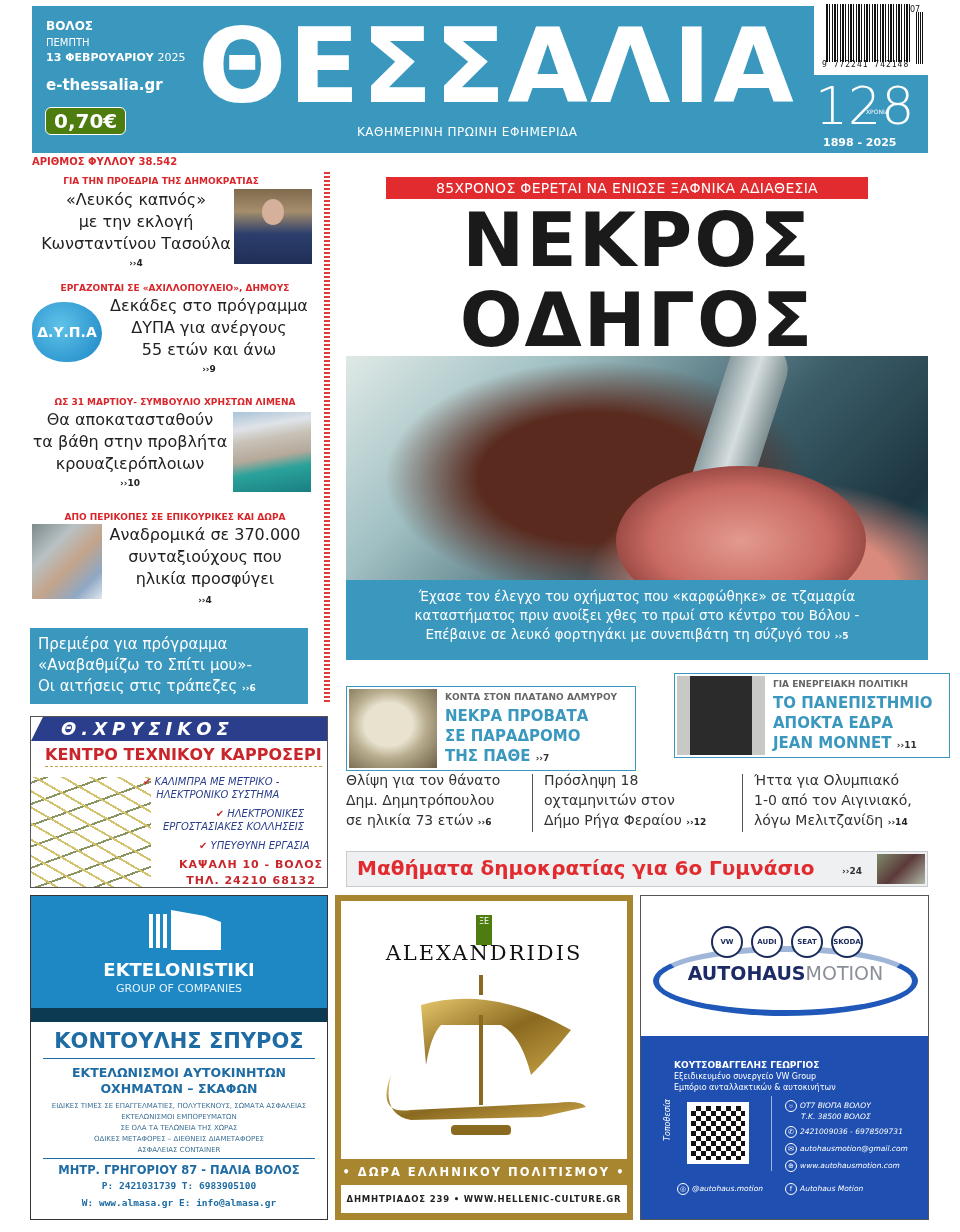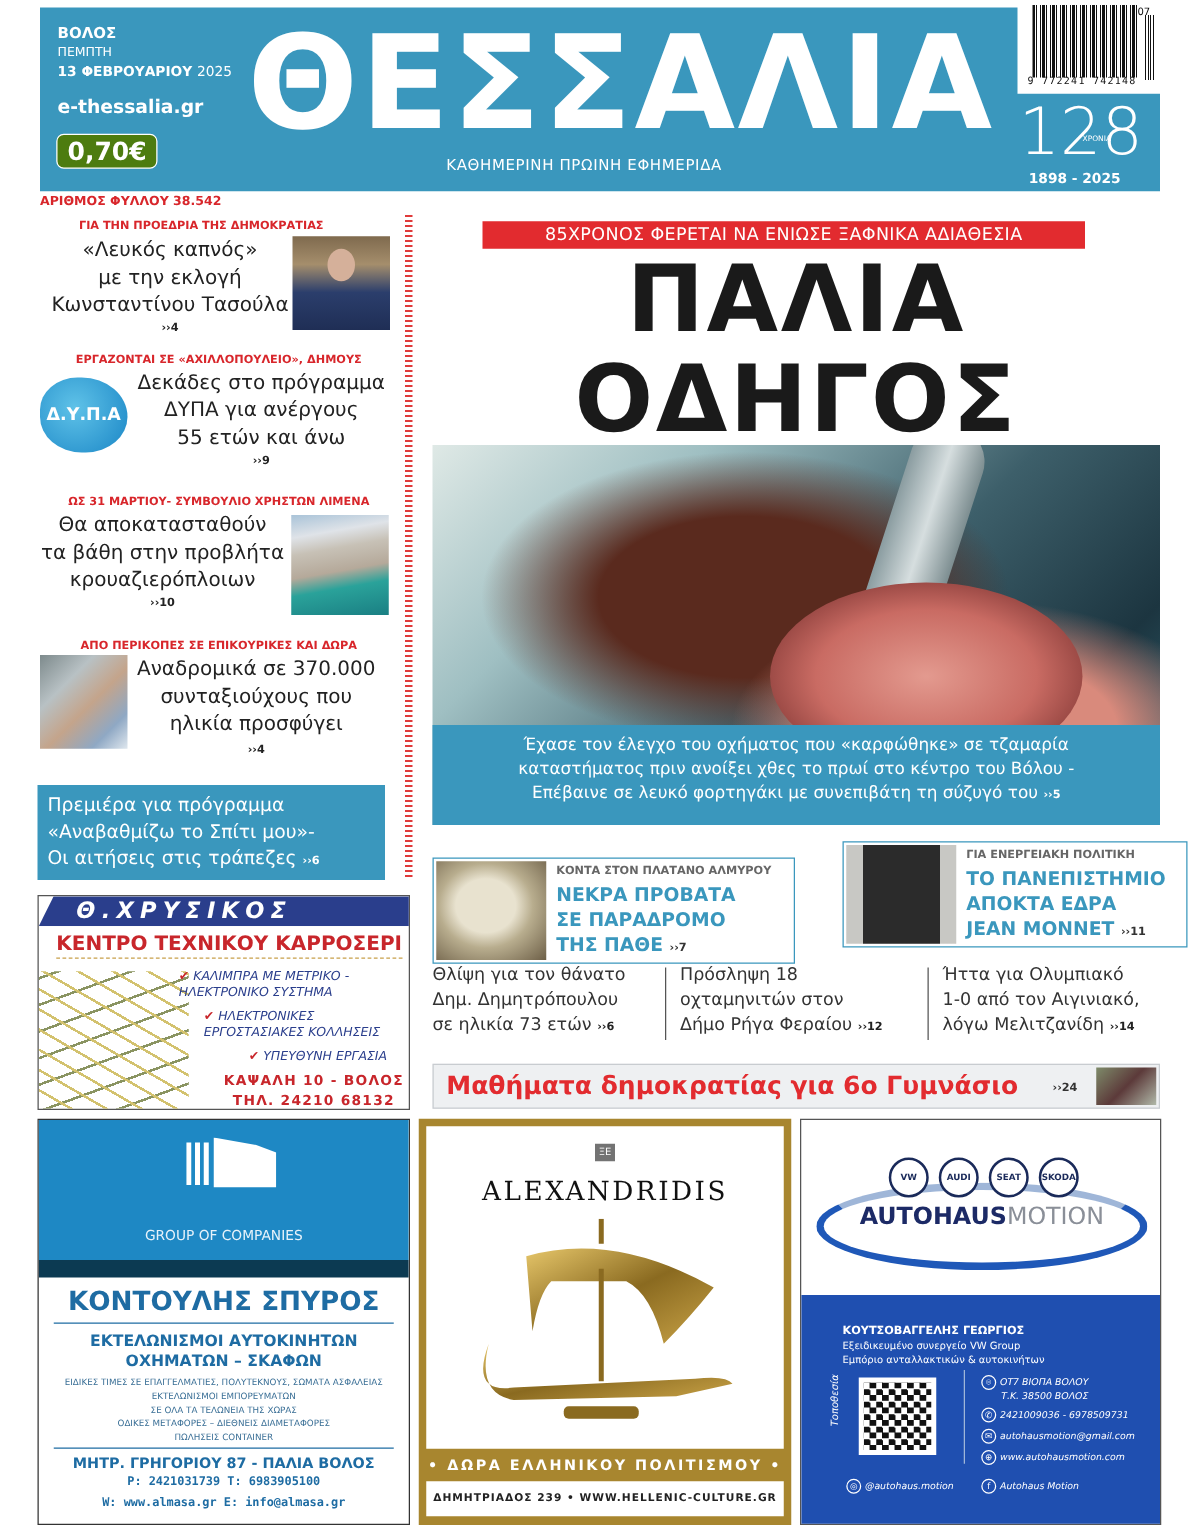--- a/index.html
+++ b/index.html
@@ -59,39 +59,39 @@
   .civics { left: 346px; top: 851px; width: 582px; height: 36px; background: #eef0f2; border: 1px solid #c8ccd0; }
   .civics .t { position: absolute; left: 10px; top: 4px; color: #e22b2f; font-weight: bold; font-size: 20px; }
   .civics .p { position: absolute; left: 495px; top: 14px; font-size: 9px; font-weight: bold; color: #333; }
   .civics .img { position: absolute; left: 530px; top: 2px; width: 48px; height: 30px; background: linear-gradient(135deg,#7e8b6a,#5c3a3a 50%,#b0b8a8); }
 
   
   .ad1 { left: 30px; top: 716px; width: 298px; height: 172px; border: 1px solid #555; background: #fff; overflow: hidden; }
   .ad1 .bar { position: absolute; left: 0; top: 0; width: 298px; height: 24px; background: #2a3e8c; clip-path: polygon(4% 0, 100% 0, 100% 100%, 0 100%); }
   .ad1 .name { position: absolute; left: 30px; top: 1px; color: #fff; font-weight: bold; font-style: italic; font-size: 18px; letter-spacing: 5px; }
   .ad1 .head { position: absolute; left: 14px; top: 28px; color: #c8262b; font-weight: bold; font-size: 16px; border-bottom: 1px dashed #c8a04a; padding-bottom: 2px; }
-  .ad1 .item { position: absolute; color: #2a3e8c; font-style: italic; font-size: 10px; line-height: 13px; }
+  .ad1 .item { position: absolute; color: #2a3e8c; font-style: italic; font-size: 10px; line-height: 13px; text-align: right; }
   .ad1 .item .chk { color: #c8262b; font-weight: bold; }
   .ad1 .addr { position: absolute; left: 148px; top: 140px; color: #c8262b; font-weight: bold; font-size: 11px; letter-spacing: 1px; text-align: center; line-height: 16px; }
   .ad1 .frame { position: absolute; left: 0; top: 60px; width: 120px; height: 110px;
     background: repeating-linear-gradient(30deg, transparent 0 12px, #c9b34a 12px 14px), repeating-linear-gradient(-20deg, transparent 0 18px, #6d7a3a 18px 20px); opacity: 0.8; }
 
   .ad2 { left: 30px; top: 895px; width: 298px; height: 325px; border: 1px solid #333; background: #fff; overflow: hidden; }
   .ad2 .top { position: absolute; left: 0; top: 0; width: 296px; height: 112px; background: #1e88c4; }
   .ad2 .strip { position: absolute; left: 0; top: 112px; width: 296px; height: 14px; background: #0c3a52; }
   .ad2 .box-icon { position: absolute; left: 118px; top: 14px; width: 72px; height: 40px; }
   .ad2 .brand { position: absolute; left: 0; top: 63px; width: 296px; text-align: center; color: #fff; font-weight: bold; font-size: 18px; }
   .ad2 .group { position: absolute; left: 0; top: 86px; width: 296px; text-align: center; color: #e6f2fa; font-size: 11px; }
   .ad2 .owner { position: absolute; left: 0; top: 133px; width: 296px; text-align: center; color: #1e6ca3; font-weight: bold; font-size: 21px; }
   .ad2 .rule { position: absolute; left: 12px; width: 272px; height: 1px; background: #1e6ca3; }
   .ad2 .svc { position: absolute; left: 0; width: 296px; text-align: center; color: #1e6ca3; }
 
   .ad3 { left: 335px; top: 895px; width: 298px; height: 325px; background: #a8862f; }
   .ad3 .inner { position: absolute; left: 6px; top: 6px; width: 286px; height: 258px; background: #fff; }
-  .ad3 .mono { position: absolute; left: 135px; top: 14px; width: 16px; height: 14px; background: #737373; color: #fff; font-size: 8px; text-align: center; line-height: 14px; }
+  .ad3 .mono { position: absolute; left: 135px; top: 14px; width: 16px; height: 30px; background: #4d7c0f; color: #fff; font-size: 8px; text-align: center; line-height: 14px; }
   .ad3 .brand { position: absolute; left: 0; top: 40px; width: 286px; text-align: center; font-family: "DejaVu Serif", serif; font-size: 21px; letter-spacing: 2px; color: #111; }
   .ad3 .ship { position: absolute; left: 40px; top: 74px; width: 210px; height: 175px; }
   .ad3 .slogan { position: absolute; left: 0; top: 270px; width: 298px; text-align: center; color: #fff; font-weight: bold; font-size: 11.5px; letter-spacing: 2px; }
   .ad3 .footer { position: absolute; left: 6px; top: 290px; width: 286px; height: 28px; background: #fff; text-align: center; line-height: 28px; font-size: 8.5px; font-weight: bold; letter-spacing: 0.8px; color: #222; }
 
   .ad4 { left: 640px; top: 895px; width: 289px; height: 325px; border: 1px solid #555; background: #fff; overflow: hidden; }
   .ad4 .logos { position: absolute; left: 70px; top: 30px; display: flex; gap: 8px; }
   .ad4 .logo-c { width: 32px; height: 32px; border-radius: 50%; border: 2px solid #1a2a5a; font-size: 7px; display: flex; align-items: center; justify-content: center; font-weight: bold; color: #1a2a5a; background: #fff; }
   .ad4 .ellipse { position: absolute; left: 12px; top: 50px; width: 265px; height: 70px; border-radius: 50%; border: 6px solid #1f58b8; border-top-color: #9fb6d8; }
   .ad4 .brand { position: absolute; left: 0; top: 66px; width: 289px; text-align: center; font-size: 19px; font-weight: bold; color: #1c2a66; }
@@ -178,21 +178,21 @@
 <div class="abs" style="left:32px;top:524px;width:70px;height:75px;background:linear-gradient(135deg,#7d8a8c 0%,#b8c1c4 30%,#c4a48b 55%,#8fa8c4 80%,#dfe7ee 100%);"></div>
 
 <div class="abs promo-box">
   <div>Πρεμιέρα για πρόγραμμα</div>
   <div>«Αναβαθμίζω το Σπίτι μου»-</div>
   <div><span>Οι αιτήσεις στις τράπεζες</span> <span class="pageref" style="color:#fff">››6</span></div>
 </div>
 
 <div class="abs kicker-red">85ΧΡΟΝΟΣ ΦΕΡΕΤΑΙ ΝΑ ΕΝΙΩΣΕ ΞΑΦΝΙΚΑ ΑΔΙΑΘΕΣΙΑ</div>
 <div class="abs headline">
-  <div>ΠΑΛΙΑ</div>
+  <div>ΝΕΚΡΟΣ</div>
   <div>ΟΔΗΓΟΣ</div>
 </div>
 <div class="abs hero">
   <div class="wheel"></div>
   <div class="hand"></div>
 </div>
 <div class="abs caption">
   <div>Έχασε τον έλεγχο του οχήματος που «καρφώθηκε» σε τζαμαρία</div>
   <div>καταστήματος πριν ανοίξει χθες το πρωί στο κέντρο του Βόλου -</div>
   <div><span>Επέβαινε σε λευκό φορτηγάκι με συνεπιβάτη τη σύζυγό του</span> <span class="pageref" style="color:#fff">››5</span></div>
@@ -266,34 +266,35 @@
 </div>
 
 <div class="abs ad2">
   <div class="top"></div>
   <svg class="box-icon" viewBox="0 0 72 40">
     <rect x="0" y="4" width="4" height="34" fill="#fff"></rect>
     <rect x="7" y="4" width="4" height="34" fill="#fff"></rect>
     <rect x="14" y="4" width="4" height="34" fill="#fff"></rect>
     <polygon points="22,0 56,6 72,12 72,40 22,40" fill="#fff"></polygon>
   </svg>
+  <div class="brand">EKTELONISTIKI</div>
   <div class="group">GROUP OF COMPANIES</div>
   <div class="strip"></div>
   <div class="owner">ΚΟΝΤΟΥΛΗΣ ΣΠΥΡΟΣ</div>
   <div class="rule" style="top:162px;"></div>
   <div class="svc" style="top:169px;font-weight:bold;font-size:12.5px;line-height:16px;">
     <div>ΕΚΤΕΛΩΝΙΣΜΟΙ ΑΥΤΟΚΙΝΗΤΩΝ</div>
     <div>ΟΧΗΜΑΤΩΝ – ΣΚΑΦΩΝ</div>
   </div>
   <div class="svc" style="top:205px;font-size:7px;line-height:11px;color:#3a6f96;">
     <div>ΕΙΔΙΚΕΣ ΤΙΜΕΣ ΣΕ ΕΠΑΓΓΕΛΜΑΤΙΕΣ, ΠΟΛΥΤΕΚΝΟΥΣ, ΣΩΜΑΤΑ ΑΣΦΑΛΕΙΑΣ</div>
     <div>ΕΚΤΕΛΩΝΙΣΜΟΙ ΕΜΠΟΡΕΥΜΑΤΩΝ</div>
     <div>ΣΕ ΟΛΑ ΤΑ ΤΕΛΩΝΕΙΑ ΤΗΣ ΧΩΡΑΣ</div>
     <div>ΟΔΙΚΕΣ ΜΕΤΑΦΟΡΕΣ – ΔΙΕΘΝΕΙΣ ΔΙΑΜΕΤΑΦΟΡΕΣ</div>
-    <div>ΠΩΛΗΣΕΙΣ CONTAINER</div>
+    <div>ΑΣΦΑΛΕΙΑΣ CONTAINER</div>
   </div>
   <div class="rule" style="top:262px;"></div>
   <div class="svc" style="top:267px;font-weight:bold;font-size:11.5px;">ΜΗΤΡ. ΓΡΗΓΟΡΙΟΥ 87 - ΠΑΛΙΑ ΒΟΛΟΣ</div>
   <div class="svc" style="top:284px;font-weight:bold;font-size:9.5px;font-family:'DejaVu Sans Mono',monospace;">P: 2421031739 T: 6983905100</div>
   <div class="svc" style="top:301px;font-weight:bold;font-size:9.5px;font-family:'DejaVu Sans Mono',monospace;">W: www.almasa.gr  E: info@almasa.gr</div>
 </div>
 
 <div class="abs ad3">
   <div class="inner">
     <div class="mono">ΞΕ</div>

